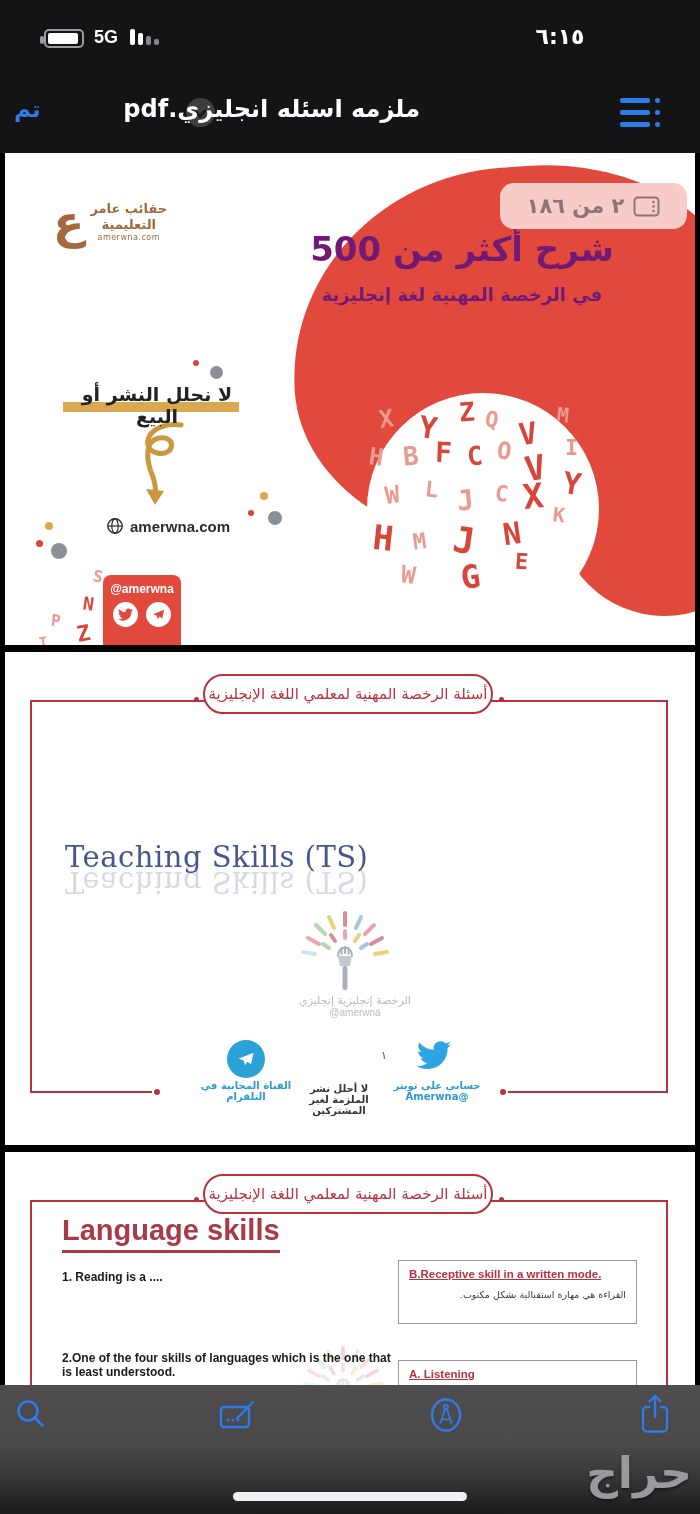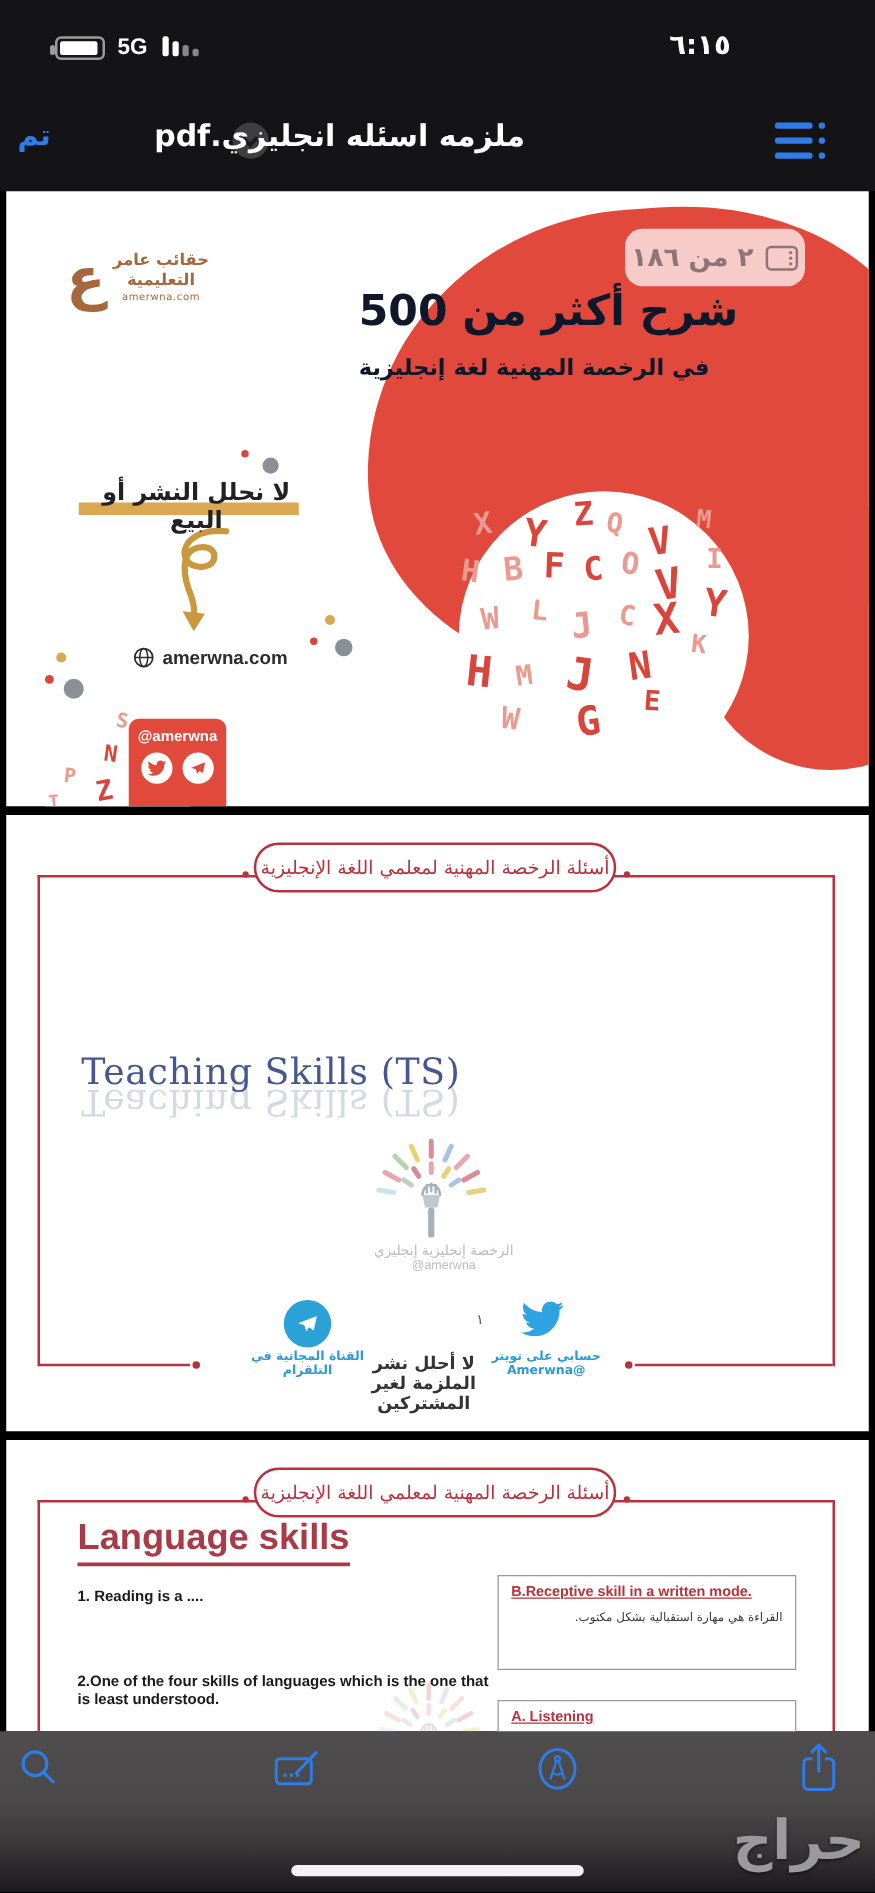--- a/index.html
+++ b/index.html
@@ -37,23 +37,23 @@
 
   
   .blob{position:absolute;left:288px;top:14px;width:452px;height:382px;background:var(--blob-red,#e2493d);border-radius:52% 48% 46% 54%/58% 42% 52% 48%;transform:rotate(-4deg);z-index:1;}
   .red-circle-br{position:absolute;left:552px;top:248px;width:215px;height:215px;border-radius:50%;background:var(--blob-red,#e2493d);z-index:1;}
   .letters-circle{position:absolute;border-radius:50%;background:#fff;}
   #letters-right{left:362px;top:240px;width:232px;height:232px;z-index:2;}
   #letters-left{left:28px;top:412px;width:122px;height:122px;z-index:3;}
   .scatter-letter{position:absolute;font-weight:700;font-family:"DejaVu Sans Mono","Liberation Mono",monospace;line-height:1;}
   .scatter-letter.dk{color:var(--letter-red,#d8453a);}
   .scatter-letter.lt{color:var(--letter-light,#eb9a90);}
-  .page-badge{position:absolute;left:495px;top:30px;width:144px;height:46px;background:var(--pink-badge,#f7ccc8);border-radius:14px;z-index:6;display:flex;direction:rtl;align-items:center;justify-content:center;gap:9px;cursor:pointer;}
+  .page-badge{position:absolute;left:495px;top:30px;width:187px;height:46px;background:var(--pink-badge,#f7ccc8);border-radius:14px;z-index:6;display:flex;direction:rtl;align-items:center;justify-content:center;gap:9px;cursor:pointer;}
   .page-badge span{color:var(--badge-text,#8d7478);font-size:21px;font-weight:600;direction:rtl;}
-  .headline{position:absolute;right:58px;top:74px;width:350px;z-index:5;direction:rtl;text-align:left;color:#0f172a;}
+  .headline{position:absolute;right:58px;top:74px;width:350px;z-index:5;direction:rtl;text-align:center;color:#701a75;}
   .headline .h1{font-size:34px;font-weight:700;line-height:1.32;}
   .headline .sub{margin-top:12px;font-size:18px;font-weight:700;}
   .cover-logo{position:absolute;left:48px;top:46px;z-index:4;display:flex;align-items:center;gap:6px;color:var(--brown,#a7673c);}
   .cover-logo .glyph{font-size:46px;font-weight:700;line-height:1;}
   .cover-logo .lg-txt{direction:rtl;text-align:center;font-size:13px;font-weight:700;line-height:1.25;}
   .cover-logo .lg-site{font-size:8px;font-weight:400;letter-spacing:.5px;direction:ltr;}
   .no-resale{position:absolute;left:62px;top:230px;width:180px;z-index:5;font-size:19px;font-weight:700;color:#222;direction:rtl;text-align:center;}
   .gold-bar{position:absolute;left:58px;top:249px;width:176px;height:10px;background:var(--gold,#ddb05b);z-index:4;}
   .gold-arrow{position:absolute;left:126px;top:266px;width:56px;height:88px;z-index:4;color:#c9983f;}
   .get-full{position:absolute;left:88px;top:328px;width:190px;z-index:4;font-size:19px;font-weight:700;color:#222;direction:rtl;text-align:center;}
@@ -77,34 +77,34 @@
 
   
   .ts-wrap{position:absolute;left:60px;top:188px;z-index:2;}
   .ts-text{font-family:"DejaVu Serif","Liberation Serif",serif;font-size:29px;color:var(--navy,#46578e);letter-spacing:.5px;}
   .ts-reflect{font-family:"DejaVu Serif","Liberation Serif",serif;font-size:29px;color:var(--navy,#46578e);letter-spacing:.5px;transform:scaleY(-1);opacity:.22;filter:blur(.6px);margin-top:-9px;}
   .wm-center{position:absolute;left:265px;top:222px;width:170px;z-index:1;text-align:center;color:#bcbcbc;}
   .wm-center .l1{font-size:11px;direction:rtl;}
   .wm-center .l2{font-size:10px;font-family:"Liberation Sans",sans-serif;}
   .foot-tg{position:absolute;left:222px;top:388px;width:38px;height:38px;border-radius:50%;background:var(--telegram-blue,#2aa2d8);z-index:3;display:flex;align-items:center;justify-content:center;}
   .foot-tg-label{position:absolute;left:180px;top:428px;width:122px;text-align:center;color:var(--link-blue,#2d9bd0);font-size:10px;font-weight:700;direction:rtl;z-index:3;background:#fff;}
-  .foot-notice{position:absolute;left:286px;top:431px;width:96px;text-align:center;color:#333;font-size:14px;font-weight:700;direction:rtl;z-index:3;background:#fff;}
+  .foot-notice{position:absolute;left:286px;top:431px;width:96px;text-align:center;color:#333;font-size:10px;font-weight:700;direction:rtl;z-index:3;background:#fff;}
   .foot-pg{position:absolute;left:376px;top:397px;color:#555;font-size:11px;z-index:3;}
   .foot-tw{position:absolute;left:412px;top:389px;width:36px;height:32px;color:var(--twitter-blue,#2da3e2);z-index:3;}
   .foot-tw-label{position:absolute;left:380px;top:428px;width:104px;text-align:center;color:var(--link-blue,#2d9bd0);font-size:10px;font-weight:700;direction:rtl;z-index:3;background:#fff;}
 
   
   .lang-title{position:absolute;left:57px;top:62px;z-index:2;font-size:29px;font-weight:700;color:var(--crimson,#a93a47);border-bottom:3px solid var(--crimson,#a93a47);padding-bottom:3px;font-family:"Liberation Sans",sans-serif;}
   .q-text{position:absolute;z-index:2;font-size:12px;font-weight:700;color:#1a1a1a;font-family:"Liberation Sans",sans-serif;}
   #q1-text{left:57px;top:118px;}
-  #q2-text{left:57px;top:186px;width:340px;}
+  #q2-text{left:57px;top:199px;width:340px;}
   .opts{position:absolute;left:78px;top:139px;z-index:2;font-family:"Liberation Sans",sans-serif;}
   .opt-row{font-size:11.5px;color:#1a1a1a;line-height:19.5px;}
   .ans-box{position:absolute;left:393px;width:239px;border:1.5px solid #9a9a9a;background:#fff;z-index:2;padding:7px 10px;font-family:"Liberation Sans",sans-serif;}
-  #ans1{top:108px;height:76px;}
+  #ans1{top:108px;height:64px;}
   #ans2{top:208px;height:60px;}
   .ans-red{color:var(--frame-red,#b8323e);font-size:11.5px;font-weight:700;text-decoration:underline;}
   .ans-note{margin-top:9px;text-align:right;direction:rtl;font-size:9.5px;color:#3a3a3a;font-family:"DejaVu Sans",sans-serif;}
   #faint-splash{position:absolute;left:283px;top:160px;width:110px;height:90px;opacity:.35;z-index:1;overflow:hidden;}
   #faint-splash svg{width:110px;height:110px;}
 
   
   #toolbar{position:absolute;left:0;top:1385px;width:700px;height:129px;background:linear-gradient(180deg,#504d4f 0%,#4b484a 45%,#393638 72%,#1b191b 100%);text-align:right;}
   .tool-ic{position:absolute;color:var(--accent-blue,#2e7ce8);cursor:pointer;}
   #home-bar{position:absolute;left:233px;top:107px;width:234px;height:9px;border-radius:5px;background:#f2f2f4;cursor:pointer;}

